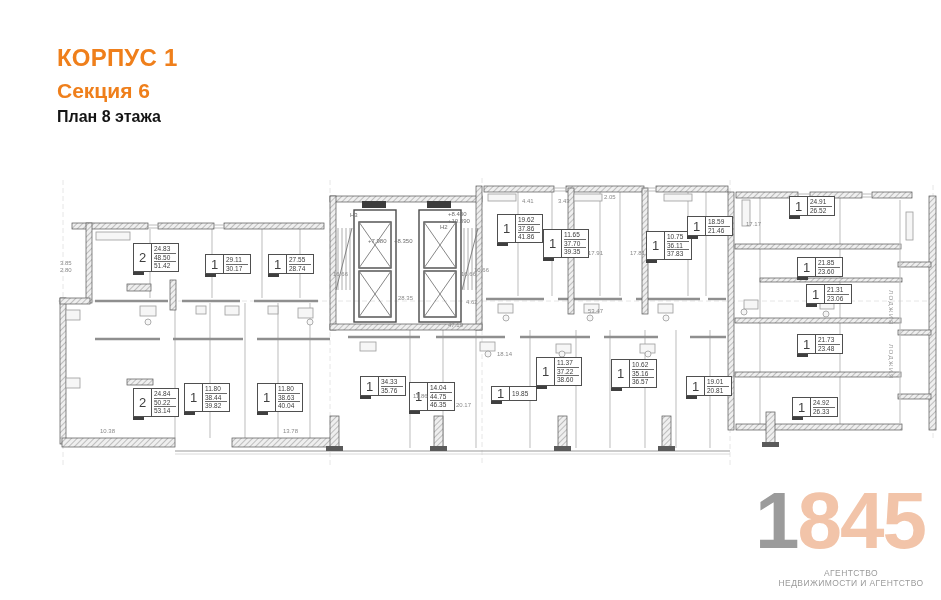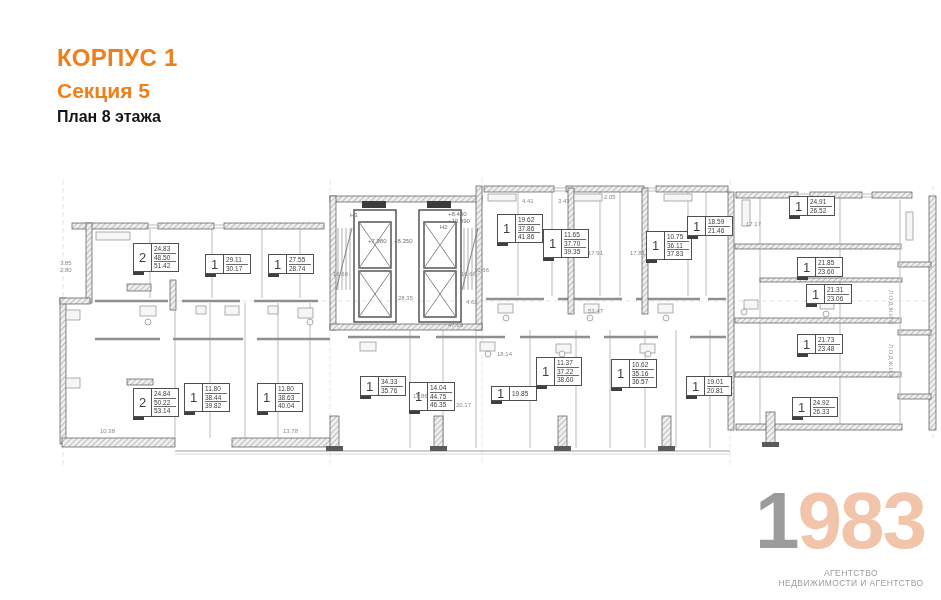--- a/index.html
+++ b/index.html
@@ -43,21 +43,21 @@
   .logo-year .p{color:var(--logo_peach,#F2C4A9);}
   .logo-tag{margin:16px 0 0 22px;font-size:8.5px;line-height:10px;color:var(--logo_gray,#9B9B9B);letter-spacing:.4px;text-align:center;}
 </style>
 </head>
 <body>
 
 <div class="page">
 
   <div class="header">
     <div class="building">КОРПУС 1</div>
-    <div class="section">Секция 5</div>
+    <div class="section">Секция 6</div>
     <div class="floor">План 8 этажа</div>
   </div>
 
   <svg class="plan" width="941" height="600" viewBox="0 0 941 600">
     <defs>
       <pattern id="h" patternUnits="userSpaceOnUse" width="4" height="4" patternTransform="rotate(45)">
         <rect width="4" height="4" fill="#efefef"></rect>
         <line x1="0" y1="0" x2="0" y2="4" stroke="#8c8c8c" stroke-width="1"></line>
       </pattern>
     </defs>
@@ -455,20 +455,20 @@
       <div class="lvl" style="left: 448px; top: 218px;">+10.890</div>
       <div class="lvl" style="left: 368px; top: 238px;">+7.980</div>
       <div class="lvl" style="left: 394px; top: 238px;">+8.350</div>
       <div class="lvl" style="left: 350px; top: 212px;">Н3</div>
       <div class="lvl" style="left: 440px; top: 224px;">Н2</div>
       <div class="loggia" style="left: 888px; top: 290px;">ЛОДЖИЯ</div>
       <div class="loggia" style="left: 888px; top: 344px;">ЛОДЖИЯ</div>
     </div>
 
   <div class="logo">
-    <div class="logo-year"><span class="g">1</span><span class="p">983</span></div>
+    <div class="logo-year"><span class="g">1</span><span class="p">845</span></div>
     <div class="logo-tag">
       <div>АГЕНТСТВО</div>
       <div>НЕДВИЖИМОСТИ И АГЕНТСТВО</div>
     </div>
   </div>
 
 </div>
 
 </body></html>

